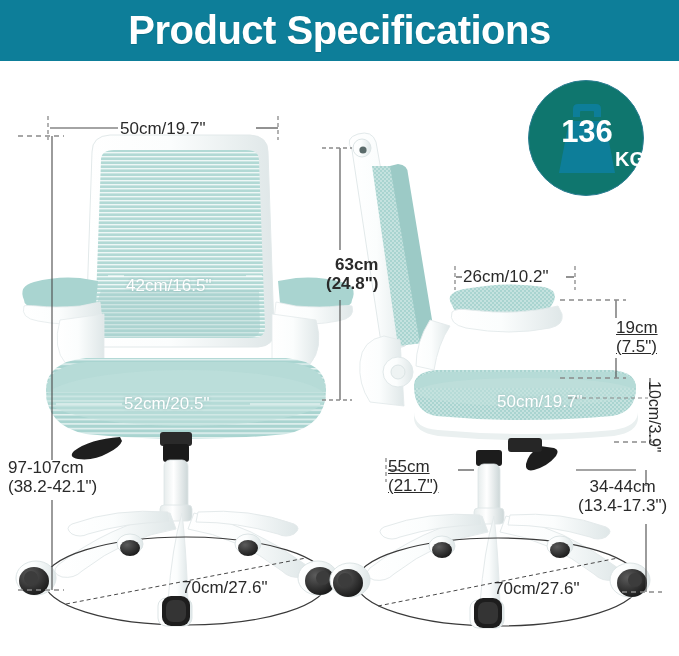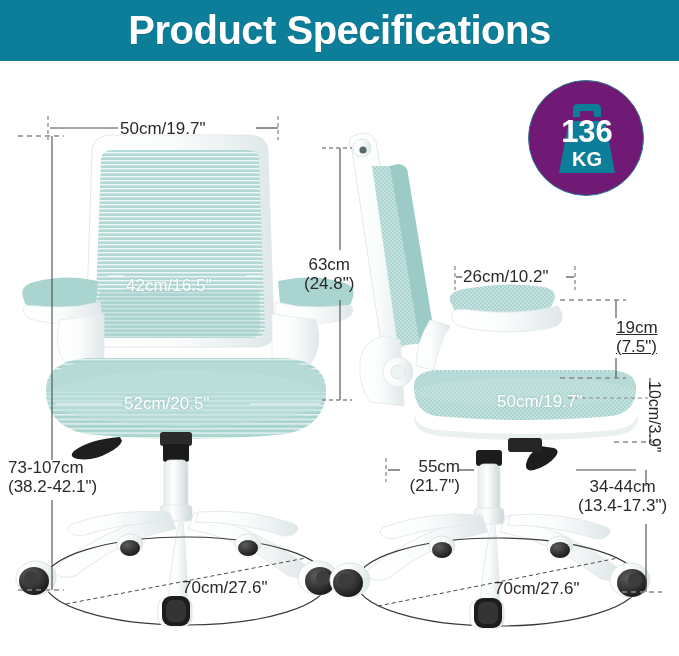--- a/index.html
+++ b/index.html
@@ -32,51 +32,51 @@
   #header-rule {
     position: absolute; left: 0; top: 61px;
     width: 679px; height: 2px; background: #ffffff;
   }
 
   
   #weight-badge {
     position: absolute; left: 528px; top: 80px;
     width: 116px; height: 116px;
     border: 1.6px solid #2c7e92; border-radius: 50%;
-    background: #701a75;
+    background: #0f766e;
   }
   #weight-icon-wrap {
     position: absolute; left: 0; top: 0; width: 116px; height: 116px;
   }
   .wt-num {
     position: absolute; left: 0; top: 35px; width: 116px;
     text-align: center;
     font-size: 31px; font-weight: bold; color: #ffffff;
     line-height: 1;
   }
   .wt-unit {
     position: absolute; left: 0; top: 68px; width: 116px;
-    text-align: center;
+    text-align: right;
     font-size: 20px; font-weight: bold; color: #ffffff;
     line-height: 1;
   }
 
   
   .chair-svg { position: absolute; left: 0; top: 0; }
 
   
   .dim {
     position: absolute;
     font-size: 17px; color: #2a2a2a;
     white-space: nowrap; line-height: 1.12;
   }
   .dim.onwhite { color: #ffffff; font-weight: normal;
                  text-shadow: 0 0 3px rgba(120,160,160,0.55); }
   .dim.two { line-height: 1.1; }
-  .dim.ctr  { text-align: right; }
+  .dim.ctr  { text-align: left; text-decoration: underline; }
   .dim.rot  { transform: rotate(90deg); transform-origin: left top; }
   .dim.sm   { font-size: 16px; }
 </style>
 </head>
 <body>
 
 <div id="header">
   <div id="header-title">Product Specifications</div>
 </div>
 <div id="header-rule"></div>
@@ -298,27 +298,27 @@
   <div class="wt-unit">KG</div>
 </div>
 
 <div class="dim" style="left:120px; top:119px;">50cm/19.7"</div>
 
 <div class="dim onwhite" style="left:126px; top:276px;">42cm/16.5"</div>
 
 <div class="dim onwhite" style="left:124px; top:394px;">52cm/20.5"</div>
 
 <div class="dim two" style="left:8px; top:459px;">
-  <div>73-107cm</div>
+  <div>97-107cm</div>
   <div>(38.2-42.1")</div>
 </div>
 
 <div class="dim" style="left:182px; top:578px;">70cm/27.6"</div>
 
-<div class="dim two" style="left:304px; top:256px; text-align:center;">
+<div class="dim two" style="left:326px; top:256px; text-align:right;font-weight:bold;">
   <div>63cm</div>
   <div>(24.8")</div>
 </div>
 
 <div class="dim" style="left:463px; top:267px;">26cm/10.2"</div>
 
 <div class="dim two" style="left:616px; top:319px;text-decoration:underline;">
   <div>19cm</div>
   <div>(7.5")</div>
 </div>

